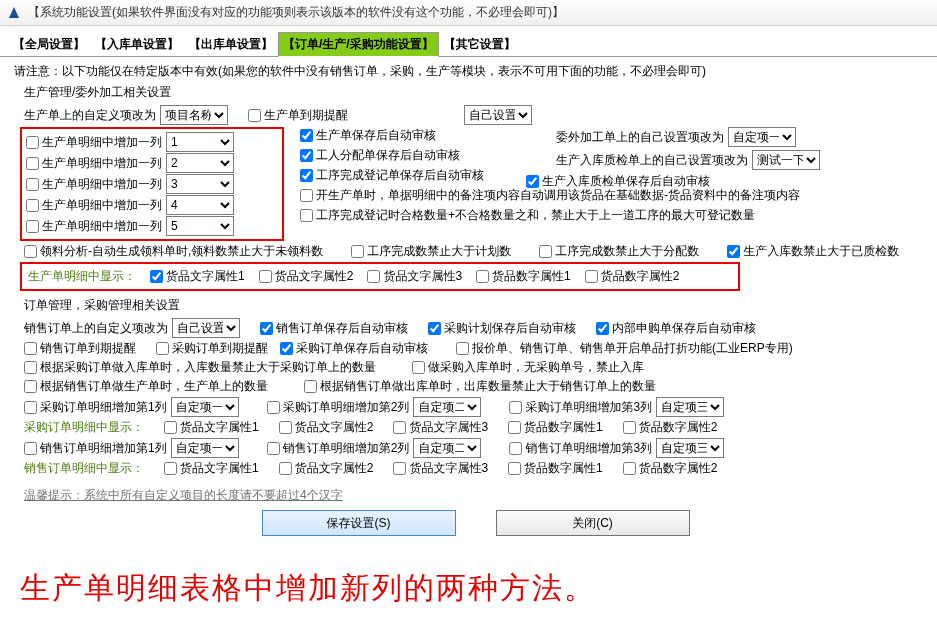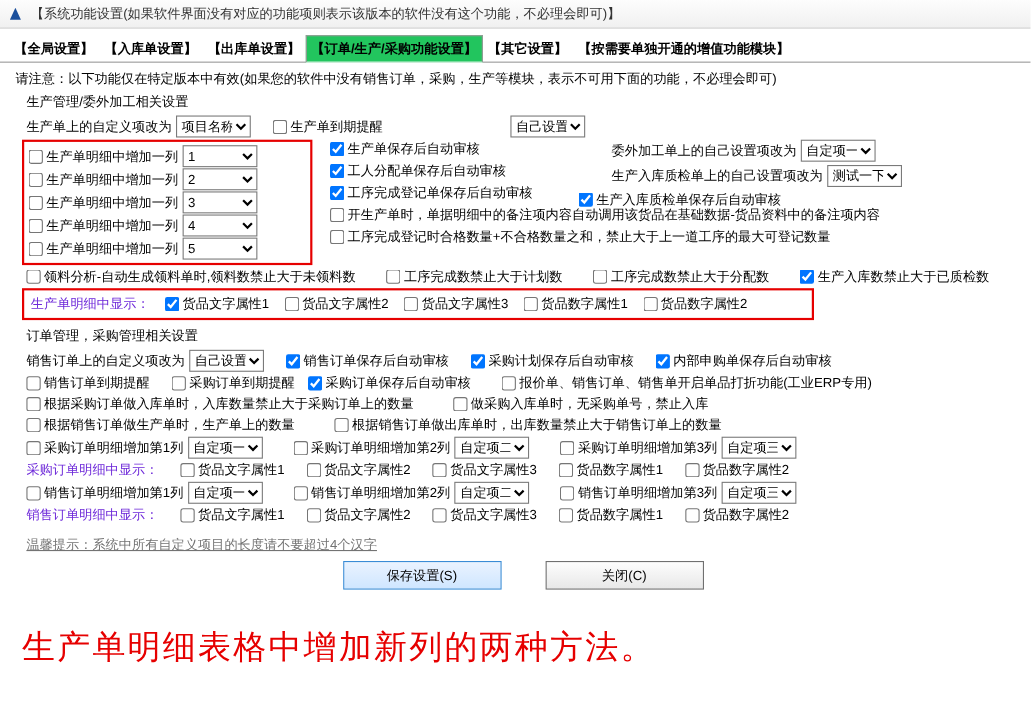--- a/index.html
+++ b/index.html
@@ -34,21 +34,21 @@
     padding: 3px 4px;
     color: #000;
     font-weight: bold;
     border: 1px solid transparent;
     cursor: pointer;
     white-space: nowrap;
   }
   .tab.active {
     border: 1px solid #999;
     border-bottom: 1px solid #fff;
-    background: #22c55e;
+    background: #84cc16;
     position: relative;
     z-index: 2;
   }
   .tabline {
     border-bottom: 1px solid #999;
     margin-top: -1px;
   }
   .content {
     padding: 4px 10px 10px 24px;
   }
@@ -98,40 +98,40 @@
     margin: 1px 0;
   }
   .two-col {
     display: flex;
     gap: 0;
     align-items: flex-start;
   }
   .col-b { margin-left: 16px; display: flex; flex-direction: column; gap: 3px; }
   .col-c { margin-left: 24px; display: flex; flex-direction: column; gap: 3px; }
   .col-b .row, .col-c .row { margin: 0; }
-  .blue-text { color: #6d28d9; }
+  .blue-text { color: #4d7c0f; }
   .redbox2 {
     margin-top: 2px;
     margin-left: -4px;
     padding: 4px 6px;
     width: 720px;
     display: flex;
     align-items: center;
     gap: 14px;
     flex-wrap: wrap;
   }
   .warm-tip { color: #737373; margin: 10px 0 6px 0; text-decoration: underline; }
   .btnbar {
     display: flex;
     gap: 40px;
     justify-content: center;
     margin: 4px 0 8px 0;
   }
   button.winbtn {
-    width: 144px;
+    width: 194px;
     height: 26px;
     border: 1px solid #707070;
     background: linear-gradient(#fdfdfd, #e8e8e8);
     cursor: pointer;
     font-size: 12px;
   }
   button.winbtn.primary {
     background: linear-gradient(#eaf3ff, #cfe6ff);
     border: 1px solid #3a8cd6;
   }
@@ -159,21 +159,20 @@
   </span>
   <span class="title">【系统功能设置(如果软件界面没有对应的功能项则表示该版本的软件没有这个功能，不必理会即可)】</span>
 </div>
 
 <div class="tabs">
   <div class="tab">【全局设置】</div>
   <div class="tab">【入库单设置】</div>
   <div class="tab">【出库单设置】</div>
   <div class="tab active">【订单/生产/采购功能设置】</div>
   <div class="tab">【其它设置】</div>
-  <div class="tab">【按需要单独开通的增值功能模块】</div>
 </div>
 <div class="tabline"></div>
 
 <div class="content">
 
   <div class="note-line">请注意：以下功能仅在特定版本中有效(如果您的软件中没有销售订单，采购，生产等模块，表示不可用下面的功能，不必理会即可)</div>
 
   <div class="section-title">生产管理/委外加工相关设置</div>
 
   <div class="row">

